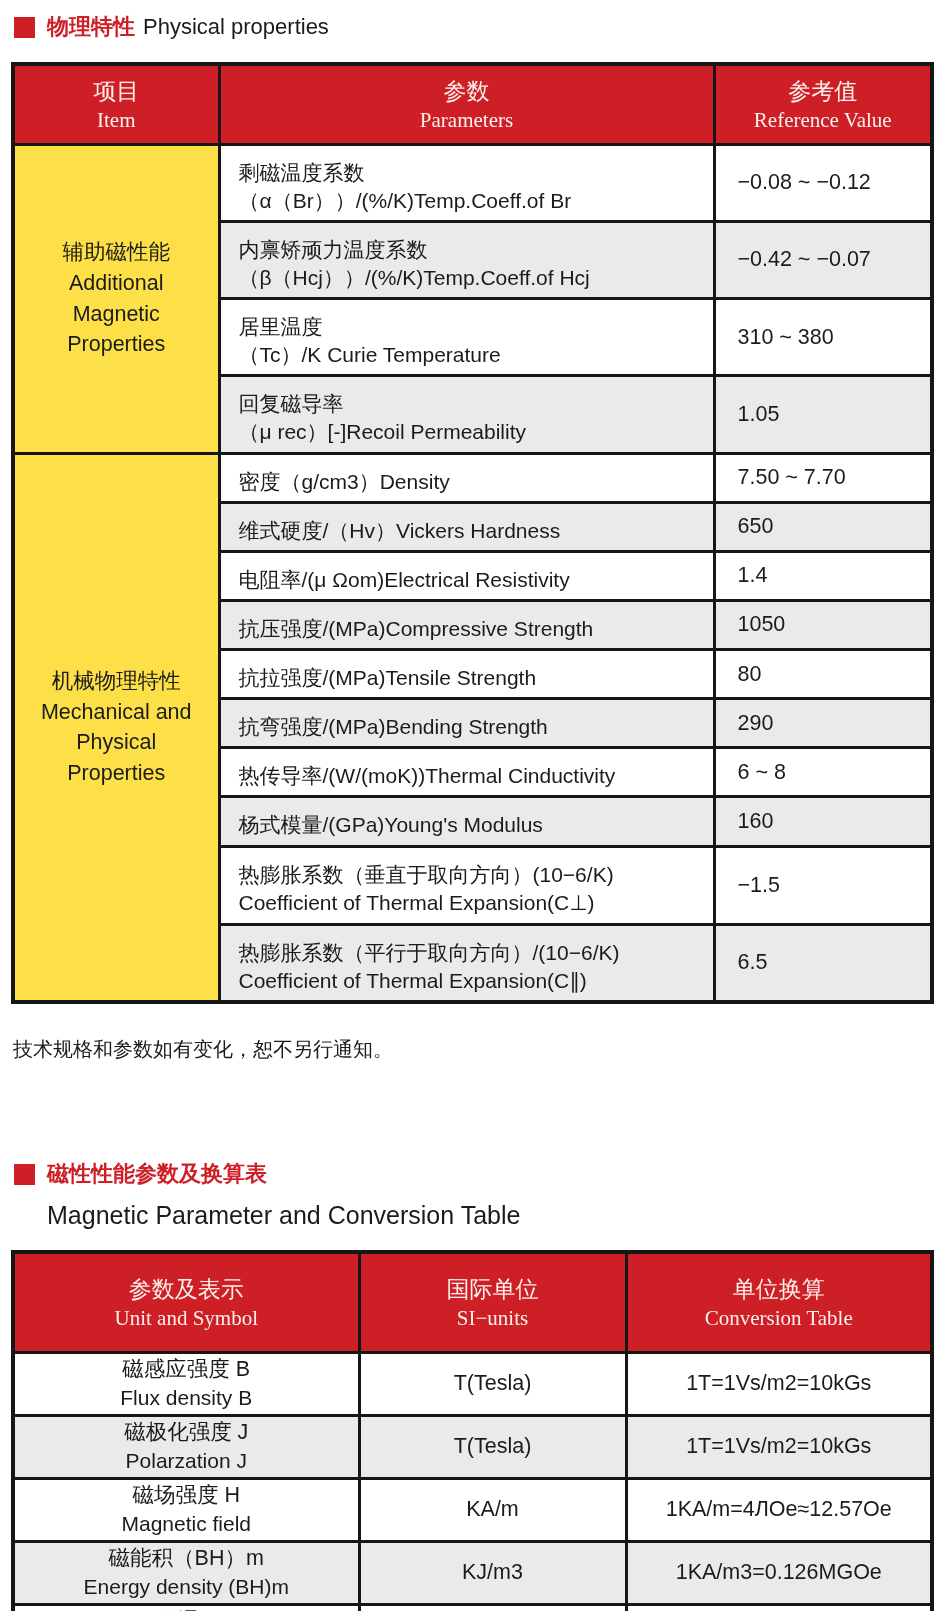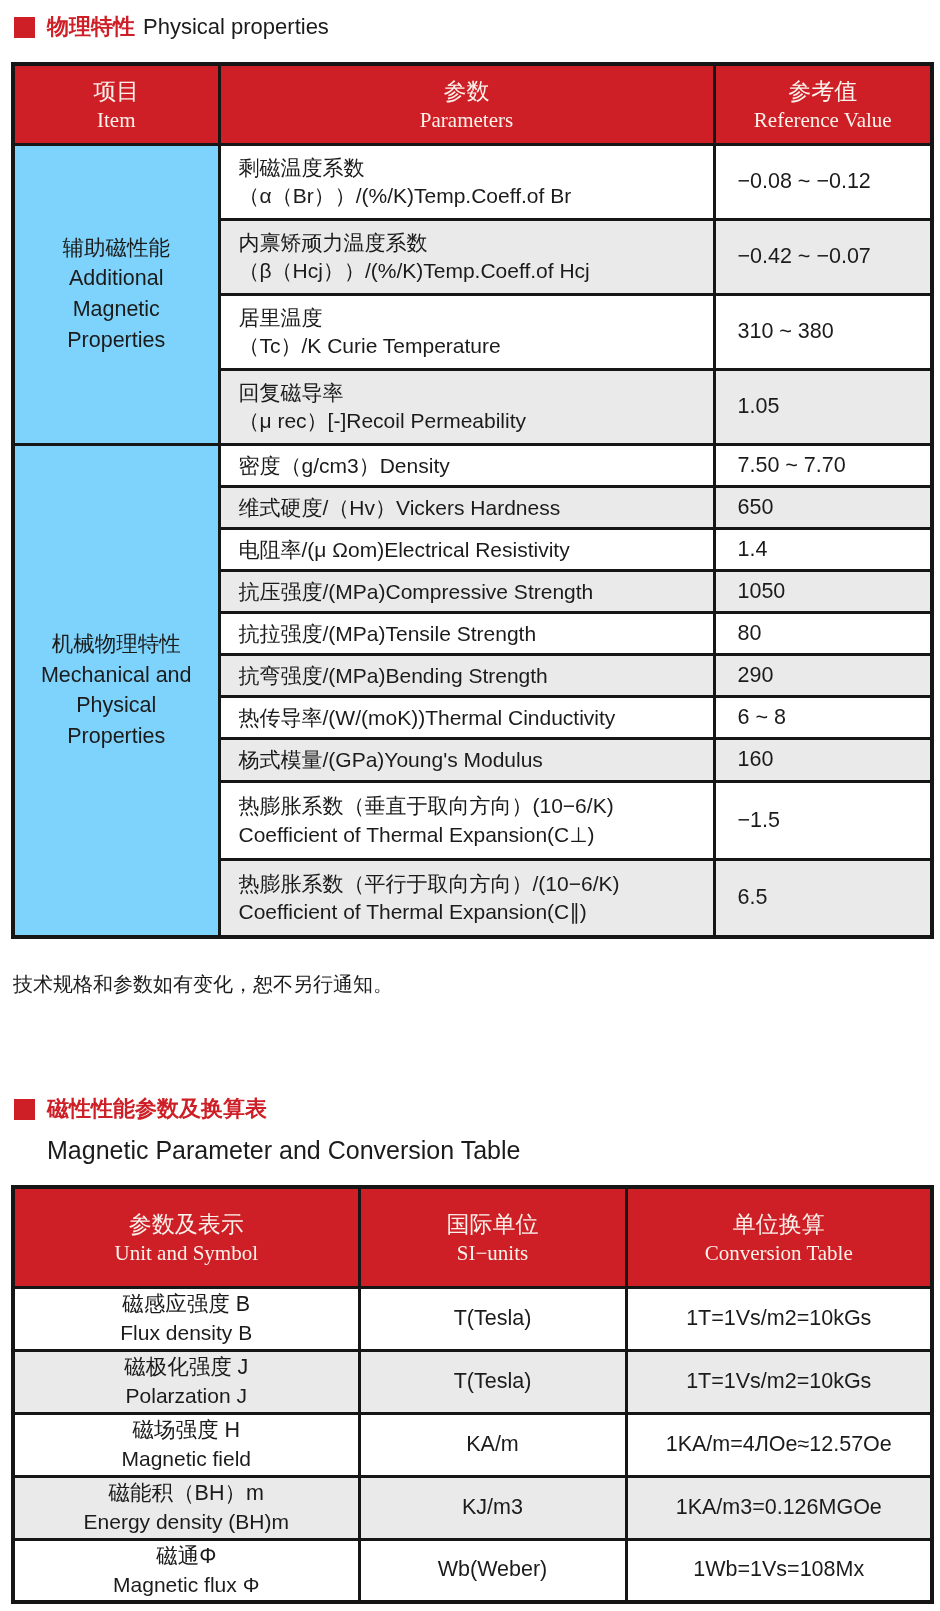--- a/index.html
+++ b/index.html
@@ -33,25 +33,25 @@
   #table2{width:919px;}
 
   .h80{height:80px;}
   .h75{height:75px;}
   .h40{height:40px;}
   .h78{height:78px;}
   .h100{height:100px;}
   .h63{height:63px;}
 
   tr.alt td{background:var(--alt);}
-  td.item-cell, tr.alt td.item-cell{background:#7dd3fc;}
+  td.item-cell, tr.alt td.item-cell{background:#fde047;}
 
   .item-cell{text-align:center;font-size:21.5px;line-height:1.42;}
   .item-en{width:160px;margin:0 auto;}
-  .param-cell{text-align:left;padding:6px 8px 5px 18px;font-size:21px;line-height:1.34;}
+  .param-cell{text-align:left;padding:13px 8px 5px 18px;font-size:21px;line-height:1.34;}
   .value-cell{text-align:left;padding-left:22px;font-size:21.5px;}
 
   #table2 td{text-align:center;font-size:21.5px;line-height:1.3;}
   .t2-name .cell-zh{font-size:21.5px;}
   .t2-name .cell-en{font-size:21px;}
 
   .note{margin:32px 0 0 13px;}
   .note-zh{font-size:20px;line-height:1.35;}
   .note-en{font-size:19.5px;line-height:1.45;}
 </style>

